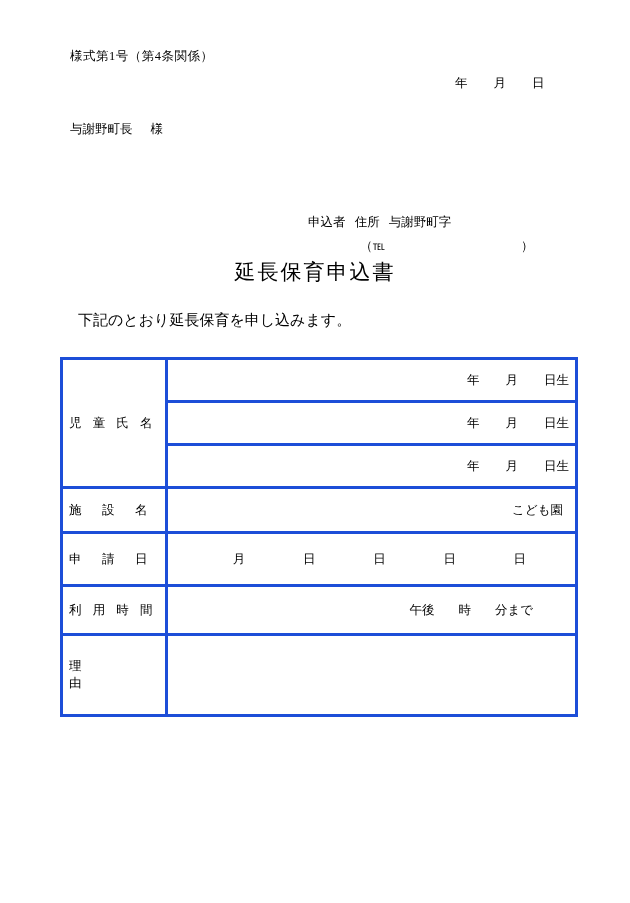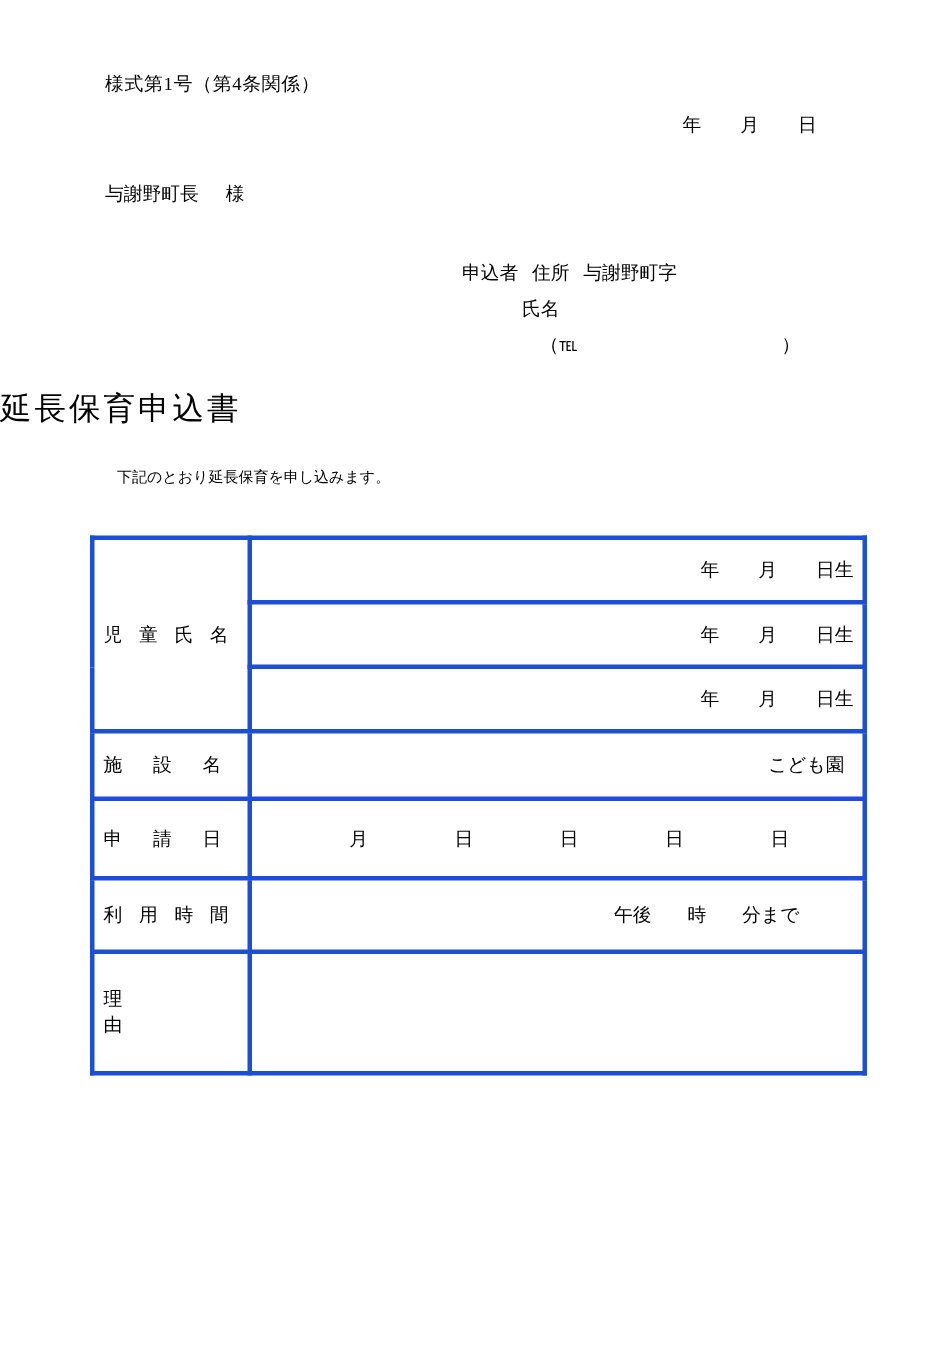--- a/index.html
+++ b/index.html
@@ -58,20 +58,21 @@
     left: 308px;
     top: 170px;
     font-size: 12.5px;
     line-height: 24px;
   }
   .applicant-row {
     white-space: nowrap;
   }
   .applicant-row .lbl {
     display: inline-block;
+    margin-top: 40px;
   }
   .applicant-row .val {
     margin-left: 6px;
   }
   .applicant-indent {
     padding-left: 40px;
   }
   .applicant-tel {
     padding-left: 52px;
     white-space: nowrap;
@@ -80,30 +81,31 @@
     display: inline-block;
     width: 136px;
   }
 
   
   .doc-title {
     position: absolute;
     top: 258px;
     left: 0;
     width: 630px;
+    text-align: center;
     font-size: 21px;
     letter-spacing: 2px;
     font-family: "Liberation Serif", "DejaVu Serif", serif;
   }
 
   .lead {
     position: absolute;
     left: 78px;
     top: 311px;
-    font-size: 10px;
+    font-size: 15px;
     white-space: nowrap;
   }
 
   
   .form-table {
     position: absolute;
     left: 60px;
     top: 357px;
     width: 518px;
     border-collapse: collapse;
@@ -178,23 +180,20 @@
   <div class="addressee">
     <span>与謝野町長</span><span class="sama">様</span>
   </div>
 
   <div class="applicant-block">
     <div class="applicant-row">
       <span class="lbl">申込者</span>
       <span class="val">住所</span>
       <span class="val">与謝野町字</span>
     </div>
-    <div class="applicant-row applicant-indent">
-      <span>氏名</span>
-    </div>
     <div class="applicant-row applicant-tel">
       <span>（℡</span><span class="tel-gap"></span><span>）</span>
     </div>
   </div>
 
   <div class="doc-title">延長保育申込書</div>
 
   <div class="lead">下記のとおり延長保育を申し込みます。</div>
 
   <table class="form-table">

